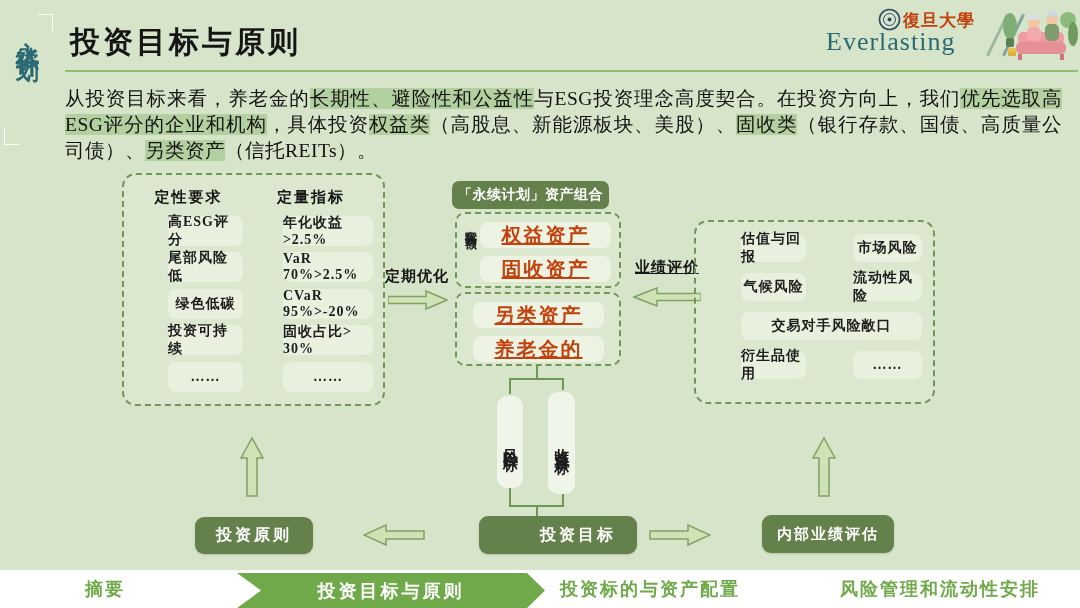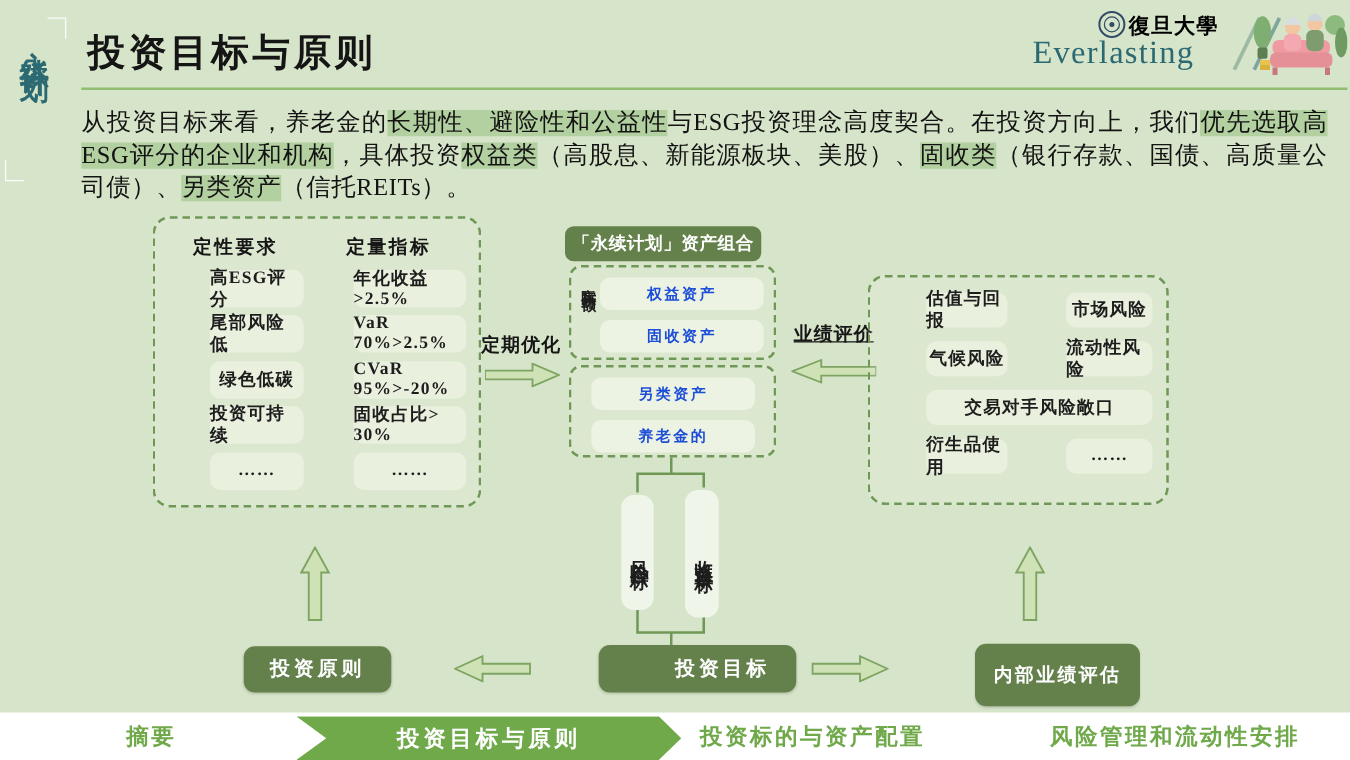--- a/index.html
+++ b/index.html
@@ -9,21 +9,21 @@
   
   .side-label{position:absolute;left:12px;top:22px;writing-mode:vertical-rl;text-orientation:upright;
     font-size:23px;font-weight:bold;color:#2c6a73;letter-spacing:6px;}
   .bracket{position:absolute;width:14px;height:16px;}
   .bracket.tr{left:38px;top:14px;border-top:1.5px solid rgba(255,255,255,.95);border-right:1.5px solid rgba(255,255,255,.95);}
   .bracket.bl{left:4px;top:128px;border-bottom:1.5px solid rgba(255,255,255,.95);border-left:1.5px solid rgba(255,255,255,.95);}
 
   
   .title{position:absolute;left:70px;top:22px;font-size:30px;font-weight:bold;color:#151515;letter-spacing:3px;}
   .divider{position:absolute;left:65px;top:70px;width:1013px;height:2px;background:#8fbe70;}
-  .univ{position:absolute;left:903px;top:9px;font-size:17px;font-weight:bold;color:#000000;letter-spacing:1px;}
+  .univ{position:absolute;left:903px;top:9px;font-size:17px;font-weight:bold;color:#c2410c;letter-spacing:1px;}
   .brand{position:absolute;left:826px;top:27px;font-size:26px;color:#2c6a73;letter-spacing:1px;}
   .seal{position:absolute;left:878px;top:8px;}
   .slash{position:absolute;width:2.5px;height:46px;top:12px;}
   .slash.s1{left:996px;background:#9cb9a3;transform:rotate(26deg);}
   .slash.s2{left:1012px;background:#7fa5a0;transform:rotate(26deg);}
   .illus{position:absolute;left:1002px;top:6px;}
 
   
   .intro{position:absolute;left:65px;top:86px;width:997px;font-size:19.5px;line-height:26px;
     color:#131313;font-weight:normal;text-align:justify;letter-spacing:.5px;}
@@ -38,21 +38,21 @@
     font-weight:bold;font-size:14px;color:#1d1d1d;letter-spacing:1px;margin-left:34px;}
 
   
   .pf-header{position:absolute;left:452px;top:181px;width:157px;height:28px;background:#64814b;border-radius:7px;
     color:#fff;font-weight:bold;font-size:14px;display:flex;align-items:center;justify-content:center;letter-spacing:.5px;}
   .pf-a{left:455px;top:212px;width:166px;height:76px;border-radius:10px;}
   .pf-b{left:455px;top:292px;width:166px;height:74px;border-radius:10px;}
   .share-label{position:absolute;left:5px;top:7px;writing-mode:vertical-rl;text-orientation:upright;
     font-size:12px;font-weight:bold;color:#1d1d1d;letter-spacing:2px;}
   .pf-cell{position:absolute;left:23px;width:131px;height:26px;background:#edf3e2;border-radius:8px;
-    display:flex;align-items:center;justify-content:center;font-weight:bold;font-size:12px;color:#1d4ed8;letter-spacing:2px;}
+    display:flex;align-items:center;justify-content:center;font-weight:bold;font-size:20px;color:#c2410c;letter-spacing:2px;text-decoration:underline;}
   .pf-cell.c1{top:8px;} .pf-cell.c2{top:42px;}
   .pf-b .pf-cell{left:16px;width:131px;}
 
   
   .riskbox{left:694px;top:220px;width:241px;height:184px;padding:12px 11px;display:grid;
     grid-template-columns:99px 1fr;column-gap:13px;row-gap:11px;grid-auto-rows:28px;}
   .riskbox .span2{grid-column:1 / span 2;}
 
   
   .flow-label{position:absolute;font-size:15px;font-weight:bold;color:#161616;letter-spacing:1px;}
@@ -65,29 +65,29 @@
   .pill{position:absolute;background:#f0f5e9;border-radius:10px;writing-mode:vertical-rl;text-orientation:upright;
     font-weight:bold;font-size:15px;color:#1d1d1d;display:flex;align-items:center;justify-content:center;letter-spacing:3px;}
   .pill.p1{left:497px;top:396px;width:26px;height:92px;}
   .pill.p2{left:548px;top:392px;width:27px;height:102px;}
 
   
   .btn-dark{position:absolute;background:#64814b;color:#fff;border-radius:9px;display:flex;align-items:center;
     justify-content:center;font-weight:bold;font-size:16px;letter-spacing:3px;box-shadow:0 1px 2px rgba(0,0,0,.15);}
   .btn-principles{left:195px;top:517px;width:118px;height:37px;}
   .btn-goal{left:479px;top:516px;width:118px;height:38px;padding-left:40px;}
-  .btn-internal{left:780px;top:515px;width:132px;height:50px;font-size:15px;letter-spacing:2px;}
+  .btn-internal{left:762px;top:515px;width:132px;height:38px;font-size:15px;letter-spacing:2px;}
 
   .connectors{position:absolute;left:0;top:0;pointer-events:none;}
 
   
   .nav{position:absolute;left:0;top:570px;width:1080px;height:38px;background:#ffffff;}
   .nav-item{position:absolute;top:0;height:38px;display:flex;align-items:center;justify-content:center;
     color:#6fa94a;font-size:18px;font-weight:bold;letter-spacing:2px;cursor:pointer;}
-  .nav-item.n1{left:56px;width:130px;}
+  .nav-item.n1{left:40px;width:130px;}
   .nav-item.n3{left:560px;width:180px;}
   .nav-item.n4{left:830px;width:220px;}
   .nav-banner{position:absolute;left:237px;top:3px;width:308px;height:35px;background:#6fa94a;color:#fff;
     display:flex;align-items:center;justify-content:center;font-size:18px;font-weight:bold;letter-spacing:3px;cursor:pointer;
     clip-path:polygon(0 0,calc(100% - 18px) 0,100% 50%,calc(100% - 18px) 100%,0 100%,24px 50%);}
 </style>
 </head>
 <body>
 
 <div class="slide">

